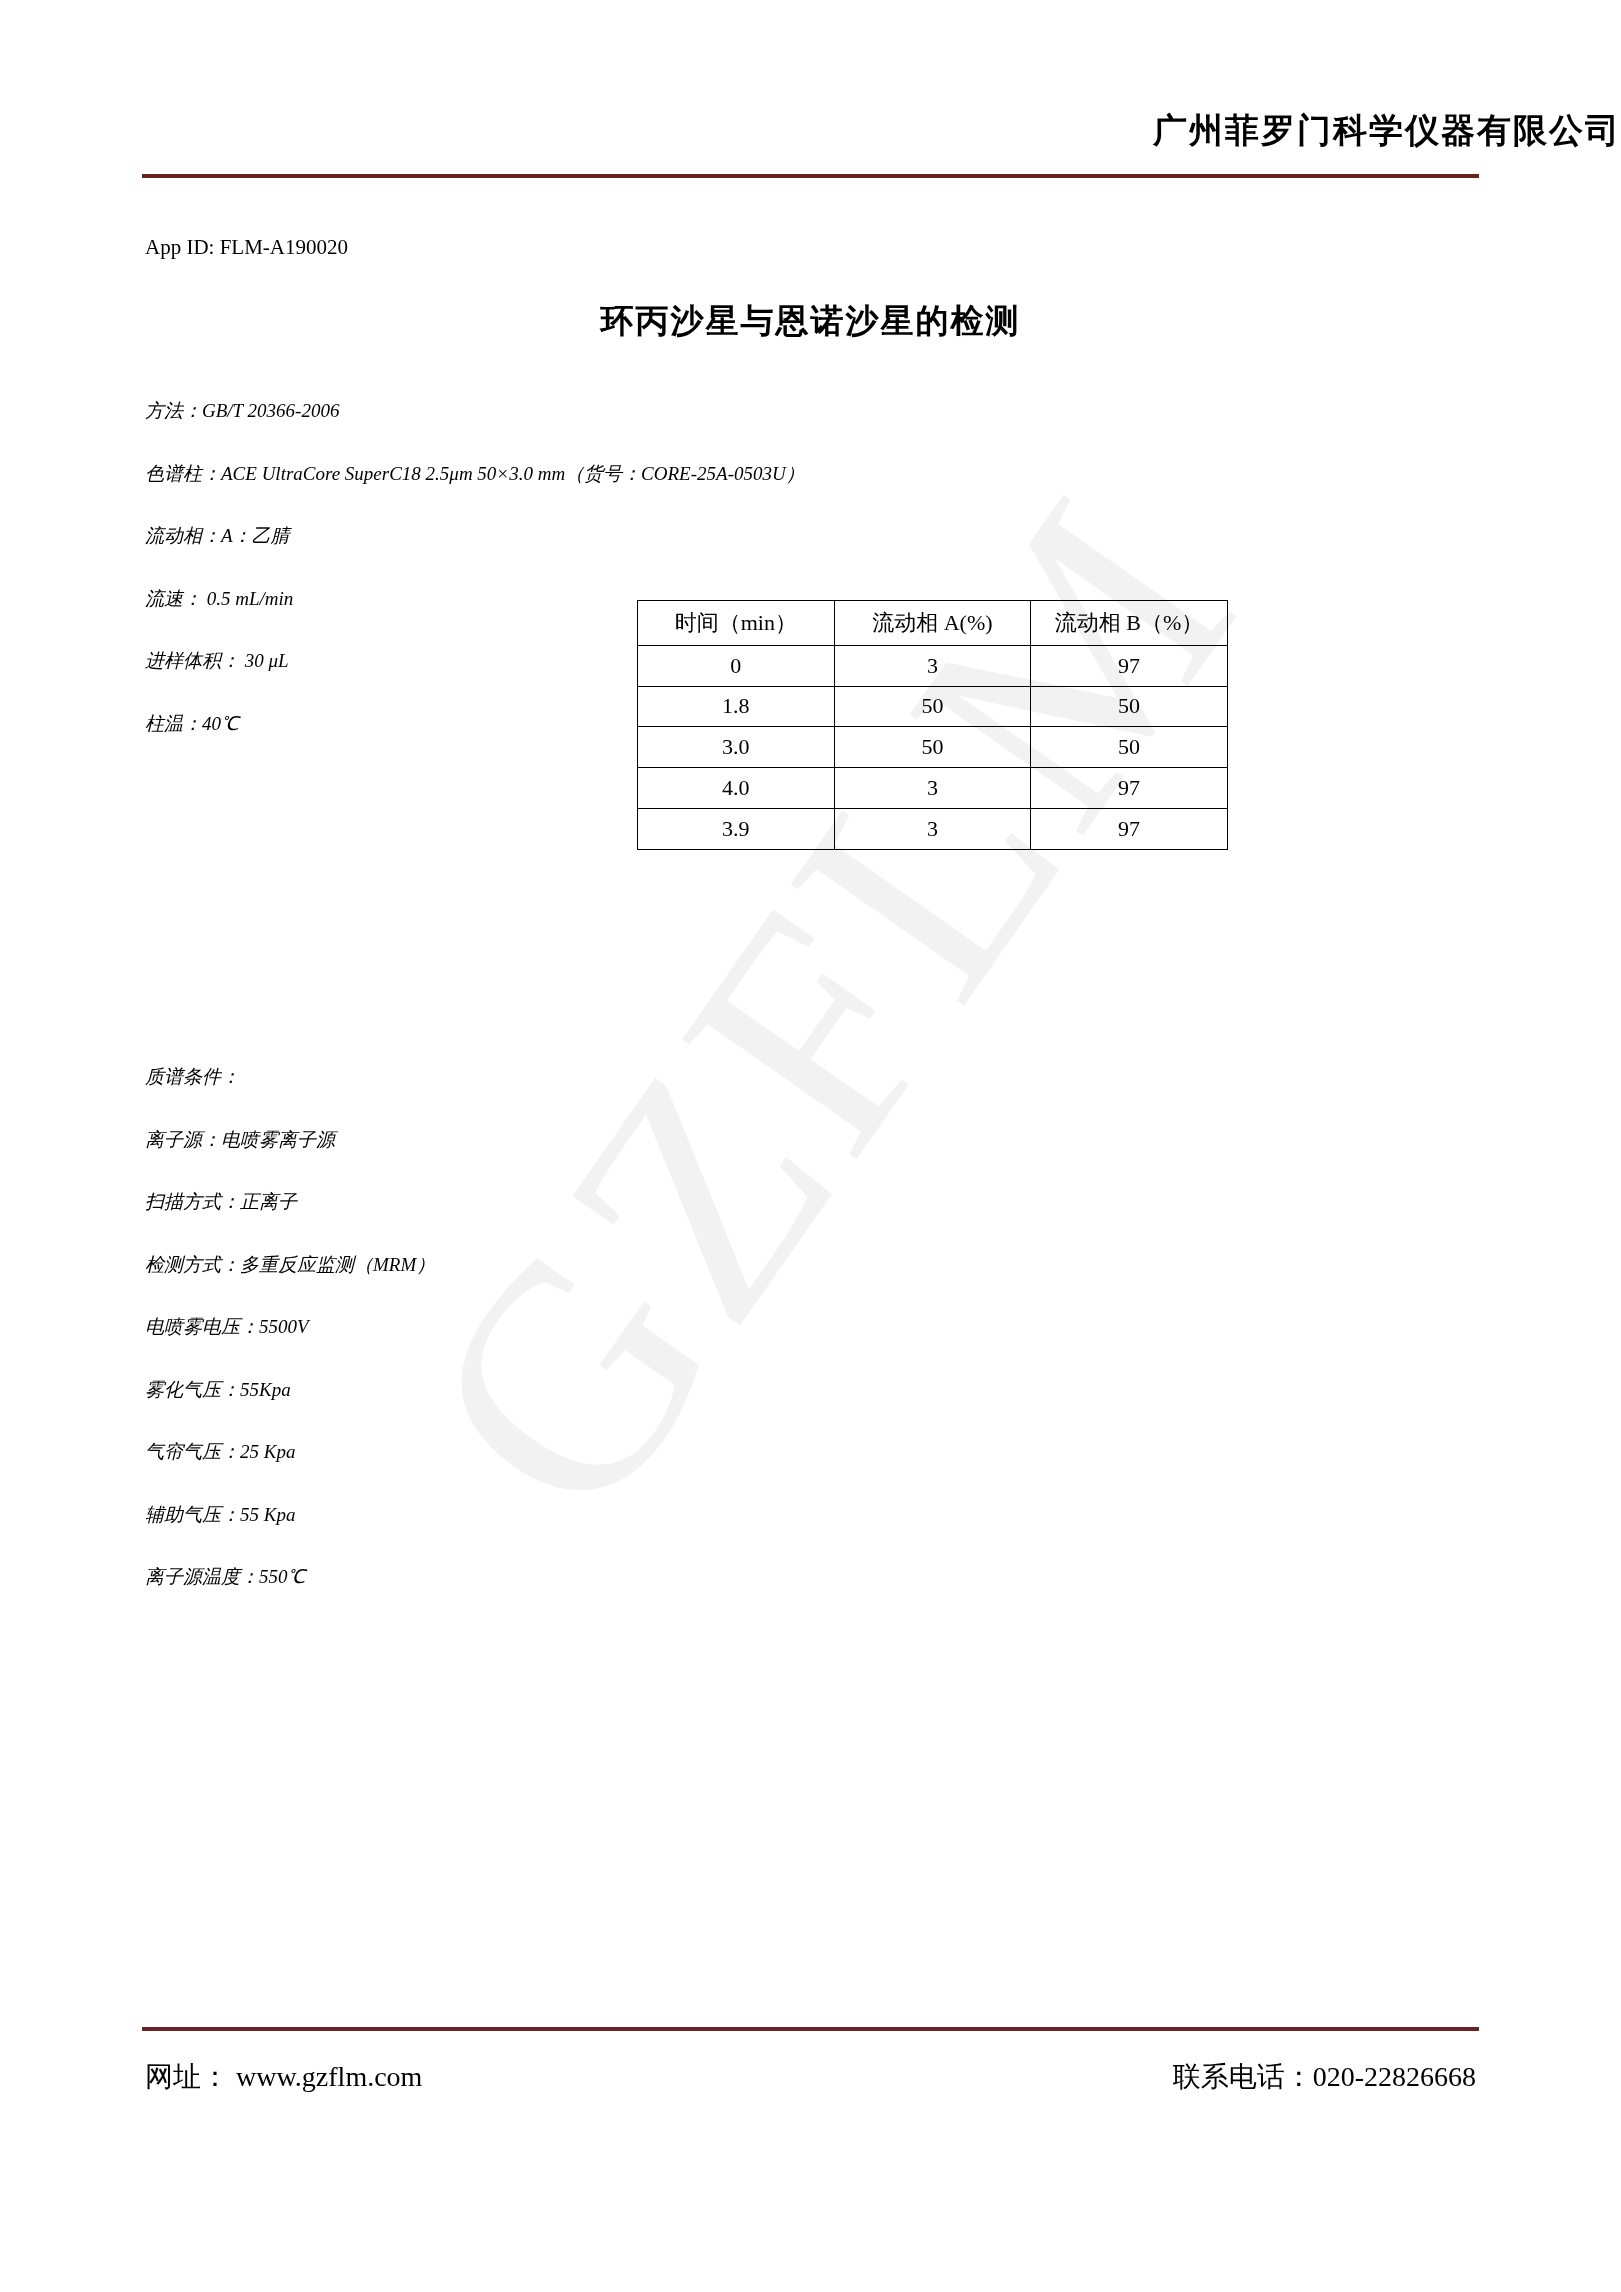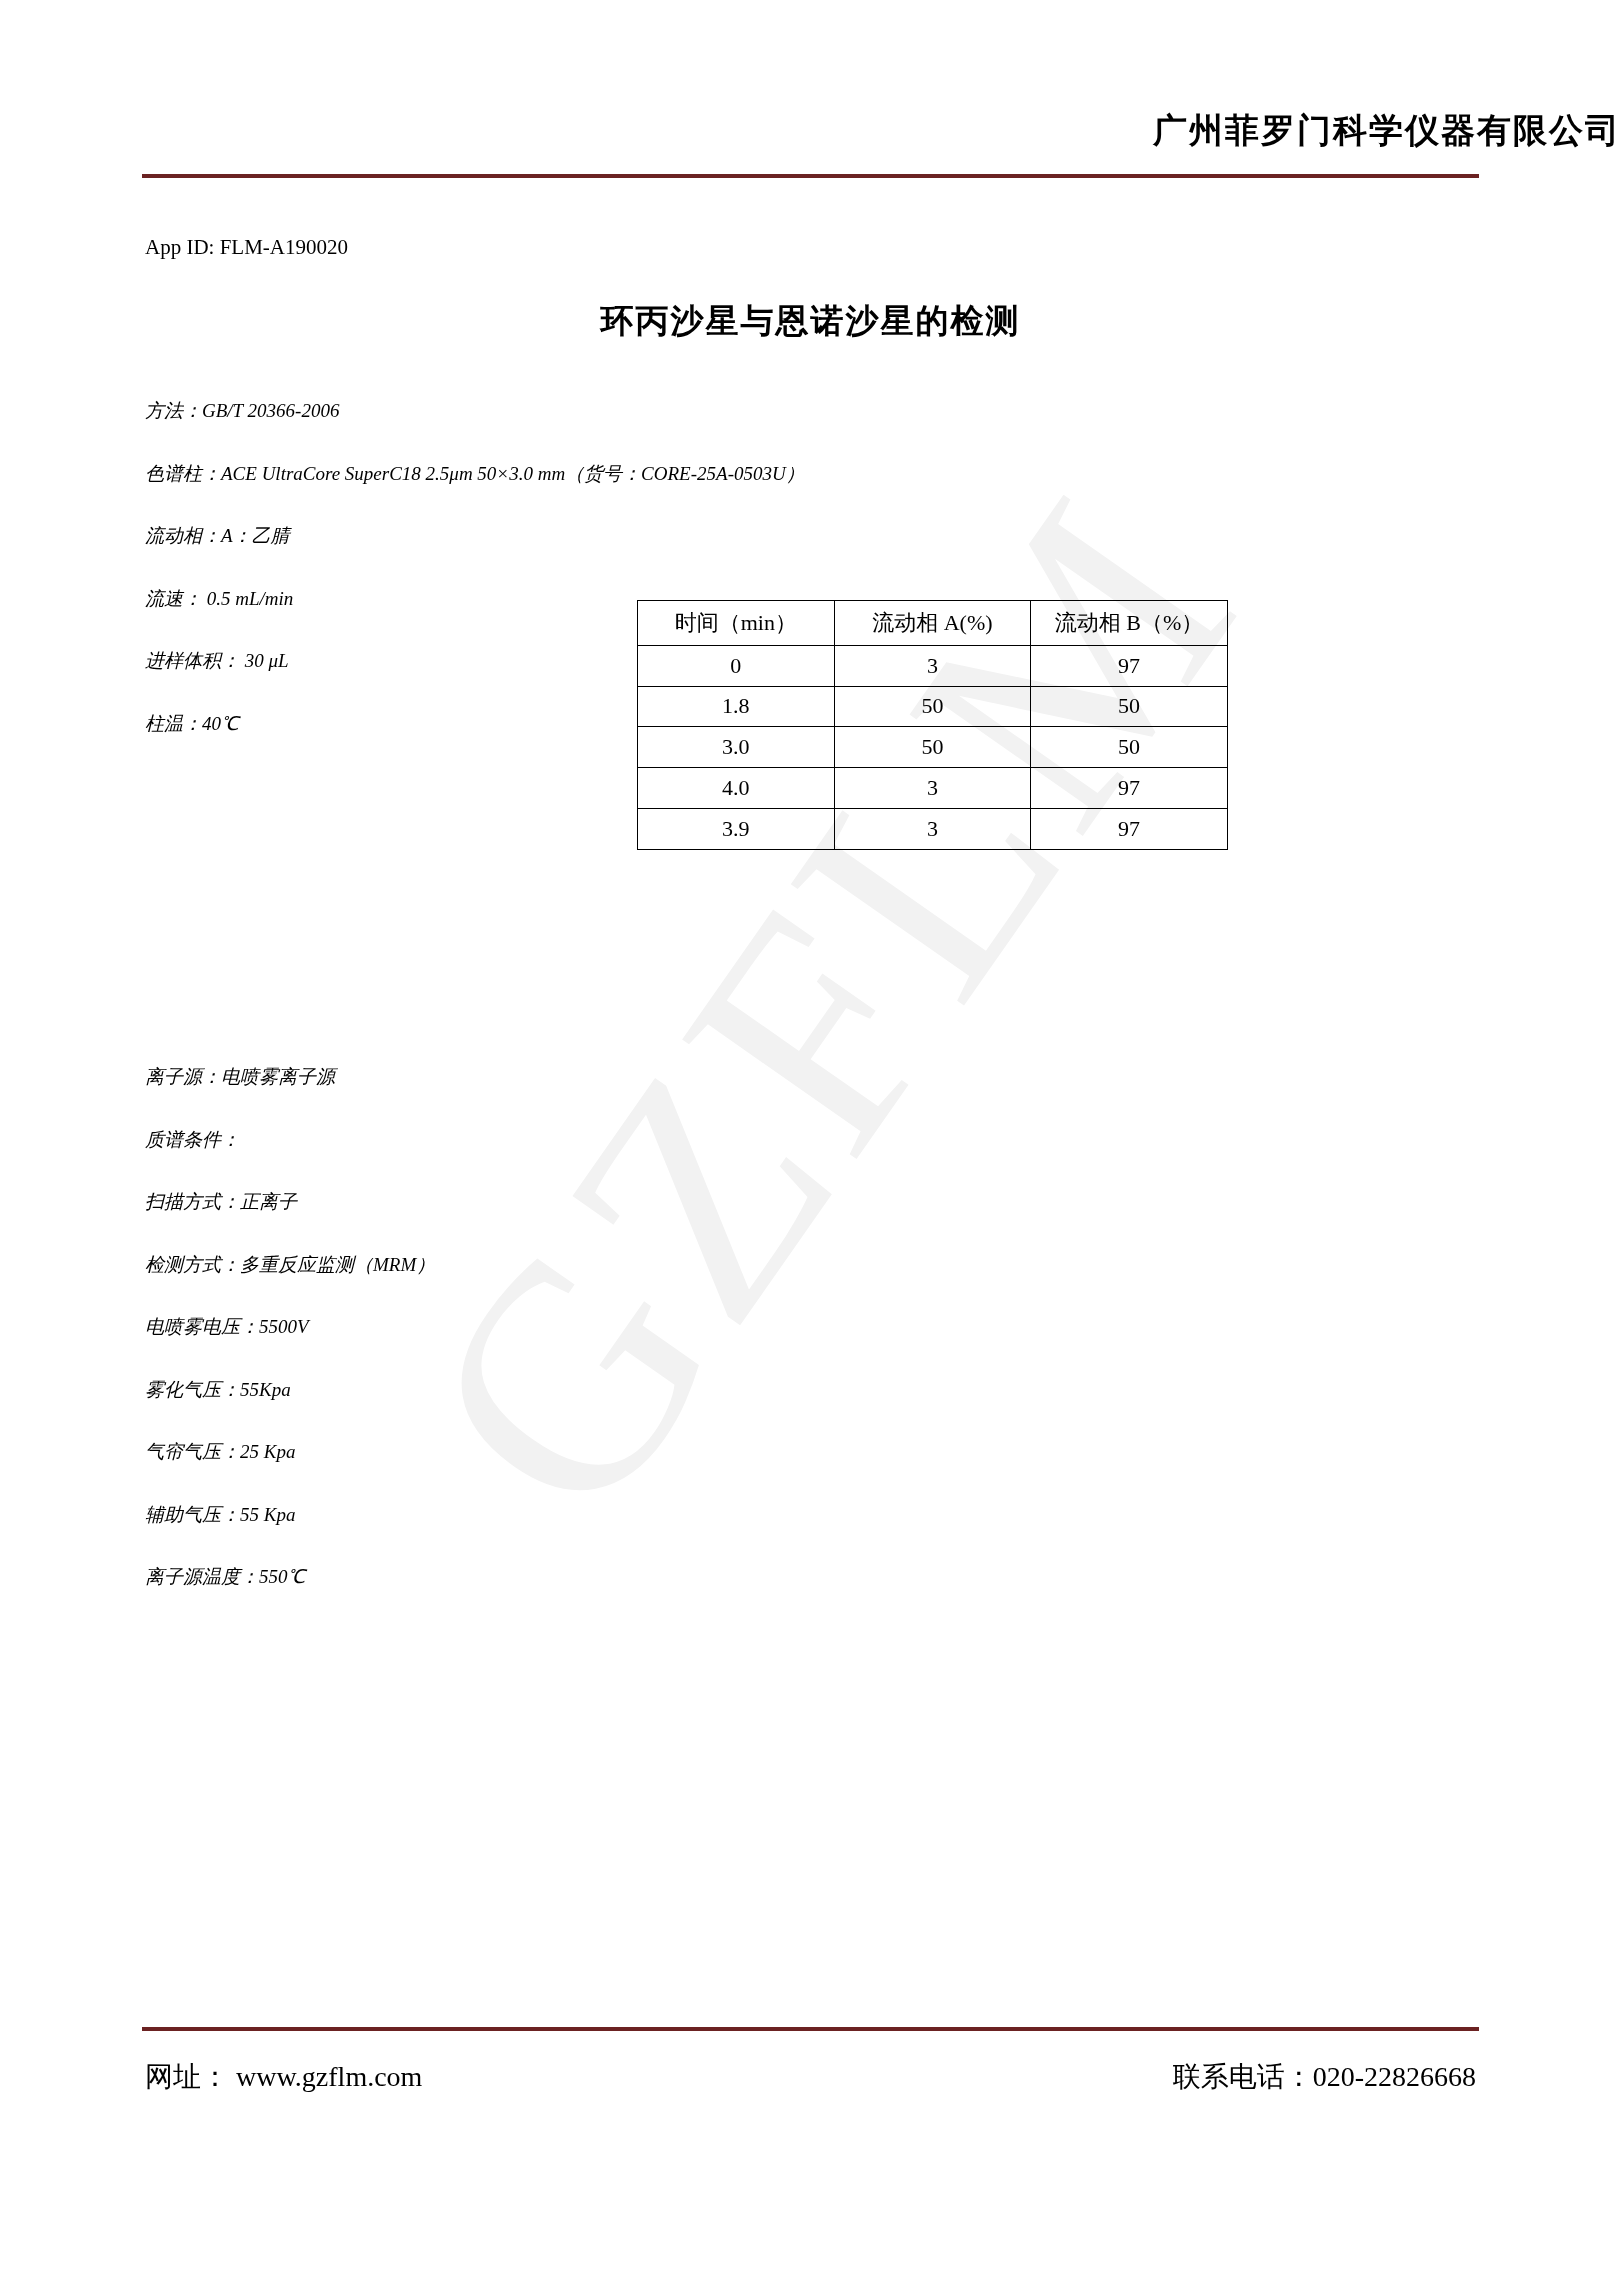--- a/index.html
+++ b/index.html
@@ -215,22 +215,22 @@
         </tr>
         <tr>
           <td>3.9</td>
           <td>3</td>
           <td>97</td>
         </tr>
       </tbody>
     </table>
 
     <div class="ms-block">
+      <div class="line">质谱条件：</div>
       <div class="line">离子源：电喷雾离子源</div>
-      <div class="line">质谱条件：</div>
       <div class="line">扫描方式：正离子</div>
       <div class="line">检测方式：多重反应监测（MRM）</div>
       <div class="line">电喷雾电压：5500V</div>
       <div class="line">雾化气压：55Kpa</div>
       <div class="line">气帘气压：25 Kpa</div>
       <div class="line">辅助气压：55 Kpa</div>
       <div class="line">离子源温度：550℃</div>
     </div>
 
     <div class="footer-rule"></div>

